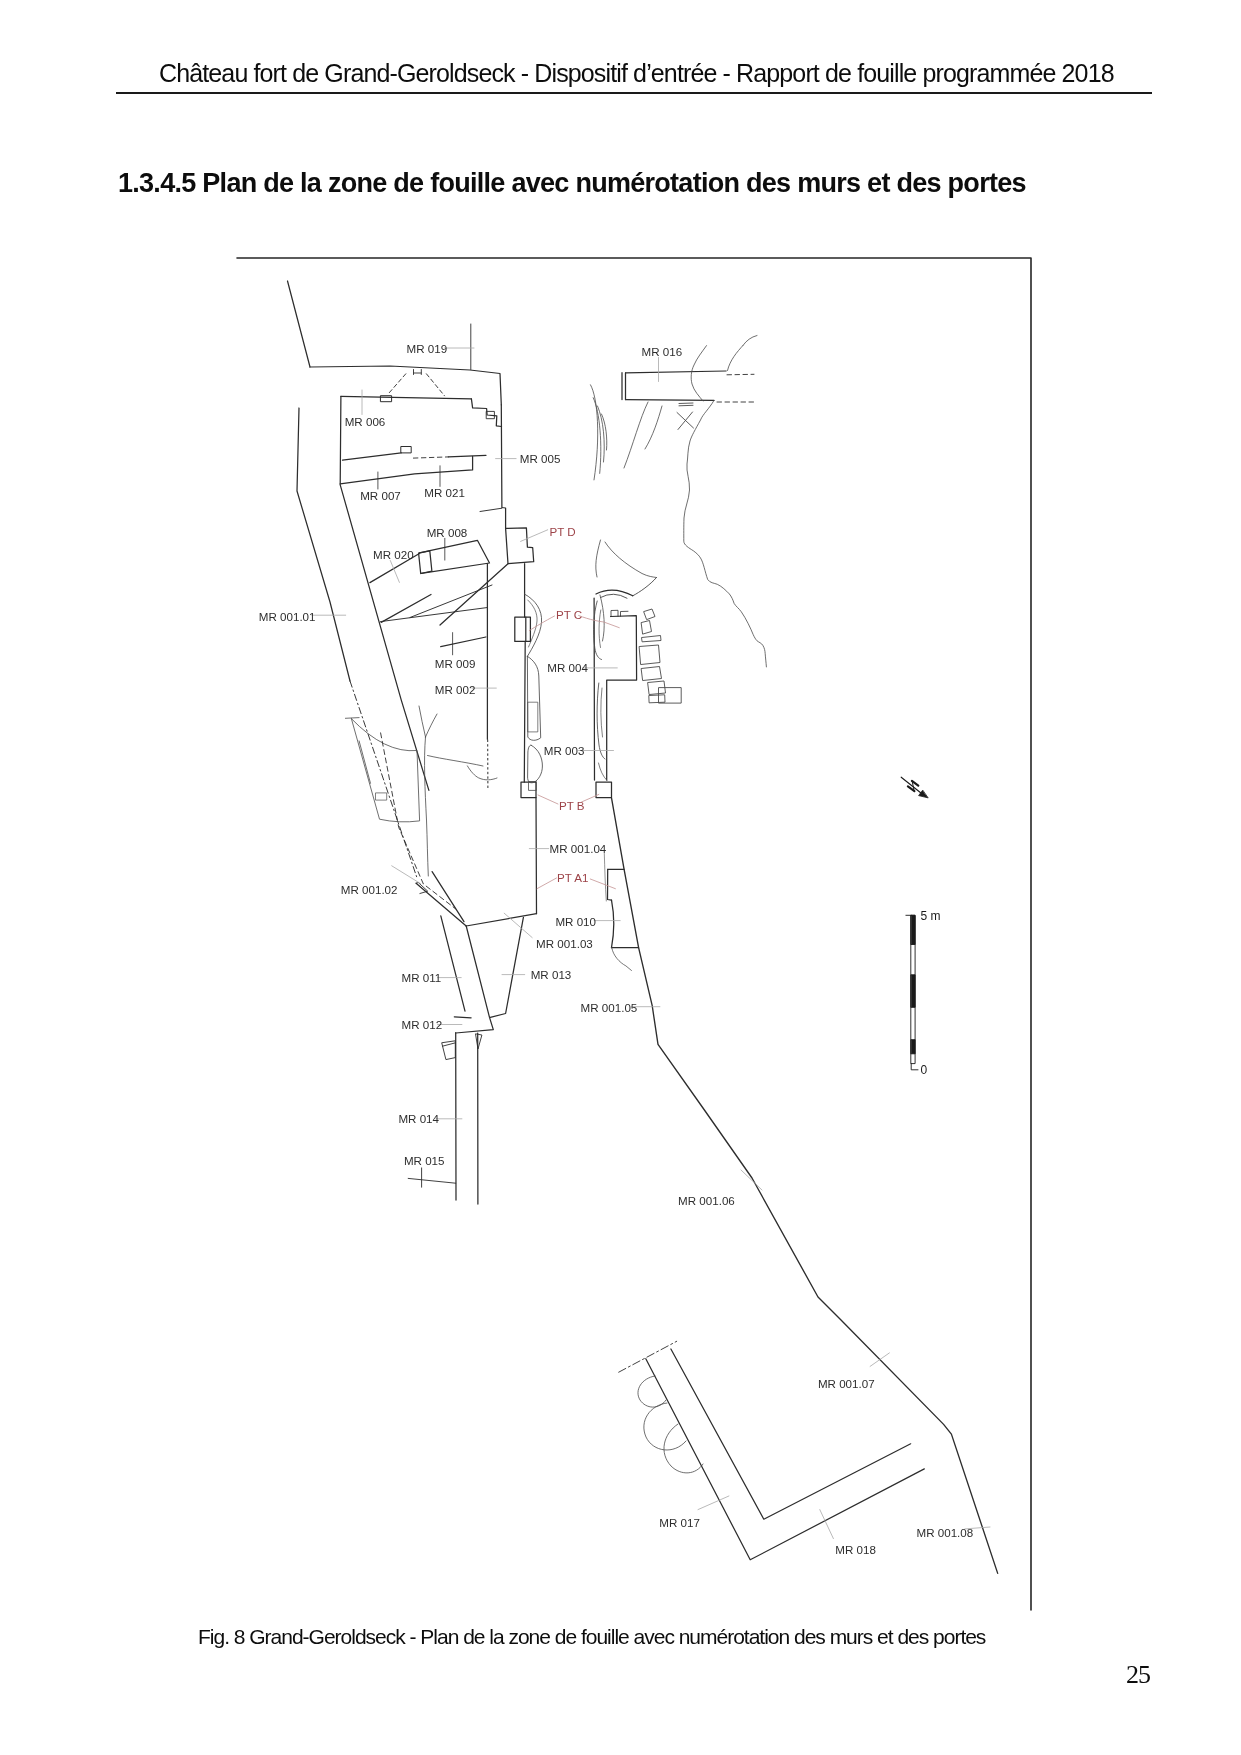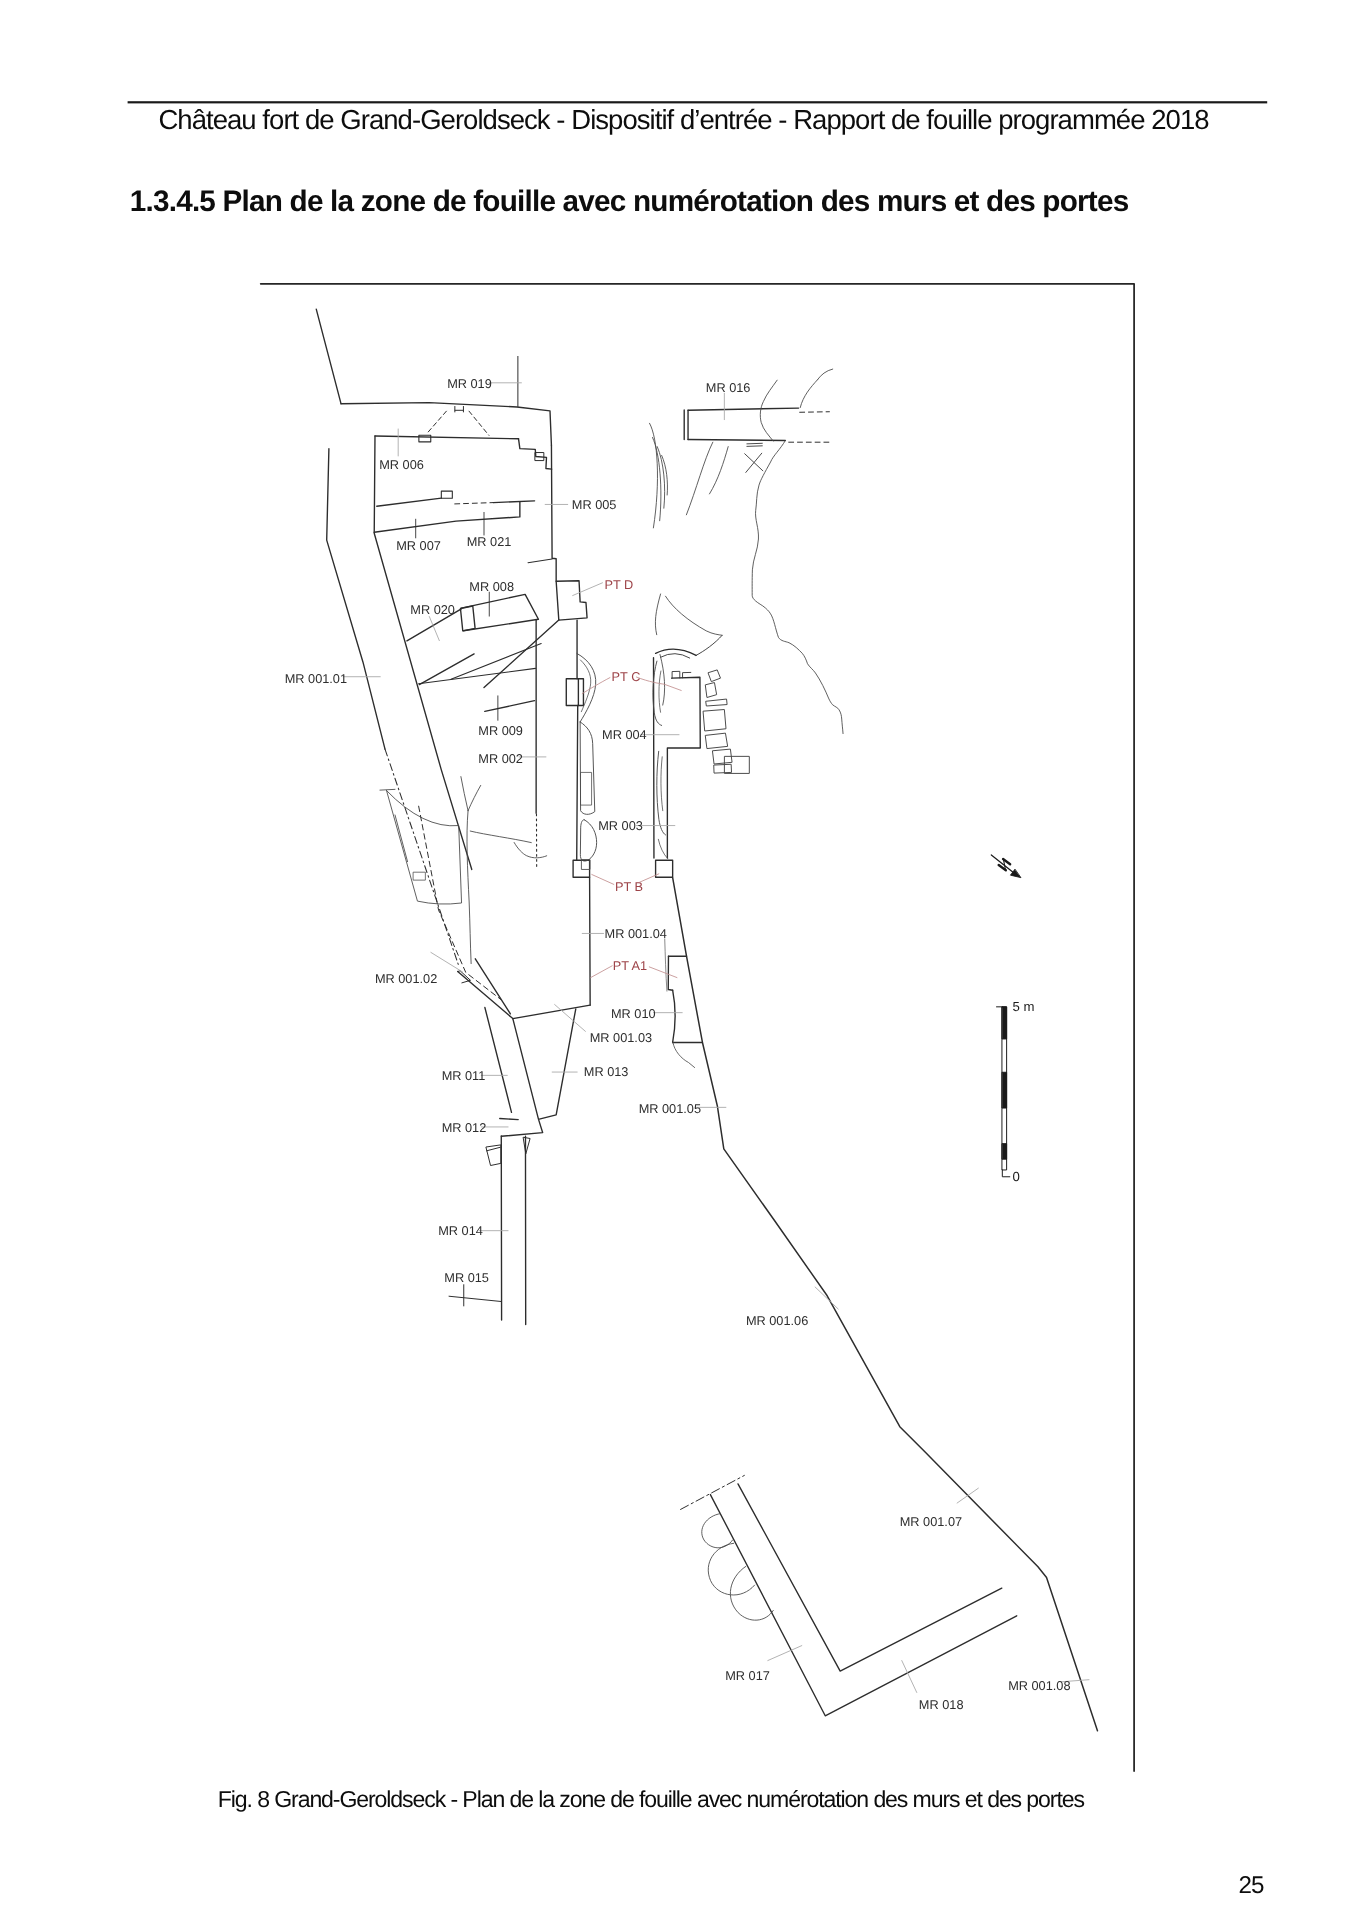--- a/index.html
+++ b/index.html
@@ -2,29 +2,29 @@
 <html><head>
 <meta charset="utf-8">
 <style>
 html,body{margin:0;padding:0;background:#ffffff;}
 body{width:1241px;height:1755px;position:relative;font-family:"Liberation Sans",sans-serif;overflow:hidden;}
 .t{position:absolute;white-space:nowrap;color:#0d0d0d;}
 </style>
 </head>
 <body>
 
-<div class="t" id="hdr" style="left:144px;top:59px;font-size:25px;letter-spacing:-0.87px;margin-top:36px;">Château fort de Grand-Geroldseck - Dispositif d’entrée - Rapport de fouille programmée 2018</div>
+<div class="t" id="hdr" style="left:159px;top:59px;font-size:25px;letter-spacing:-0.87px;">Château fort de Grand-Geroldseck - Dispositif d’entrée - Rapport de fouille programmée 2018</div>
 
 <div style="position:absolute;left:116px;top:92px;width:1036px;height:2px;background:#1a1a1a;"></div>
 
 <div class="t" id="hd2" style="left:118px;top:168px;font-size:27px;font-weight:bold;letter-spacing:-0.72px;">1.3.4.5 Plan de la zone de fouille avec numérotation des murs et des portes</div>
 
 <div class="t" id="cap" style="left:198px;top:1625px;font-size:21px;letter-spacing:-1.01px;">Fig. 8 Grand-Geroldseck - Plan de la zone de fouille avec numérotation des murs et des portes</div>
 
-<div class="t" id="pgn" style="left:1126px;top:1701px;font-size:22px;letter-spacing:-0.9px;">25</div>
+<div class="t" id="pgn" style="left:1126px;top:1660px;font-size:26px;letter-spacing:-0.9px;font-family:Liberation Serif, serif;">25</div>
 
 <svg id="plan" width="1241" height="1755" viewBox="0 0 1241 1755" style="position:absolute;left:0;top:0" font-family="Liberation Sans, sans-serif" font-size="11.6px" fill="none" stroke-linecap="round" stroke-linejoin="round">
 <g stroke="#2d2d2d" stroke-width="1.25">
 
 <g stroke="#262626" stroke-width="1.6">
 <path d="M237,258 H1031 V1610" fill="none"></path>
 </g>
 
 <g>
         <path d="M287.5,281 L310,367"></path>

